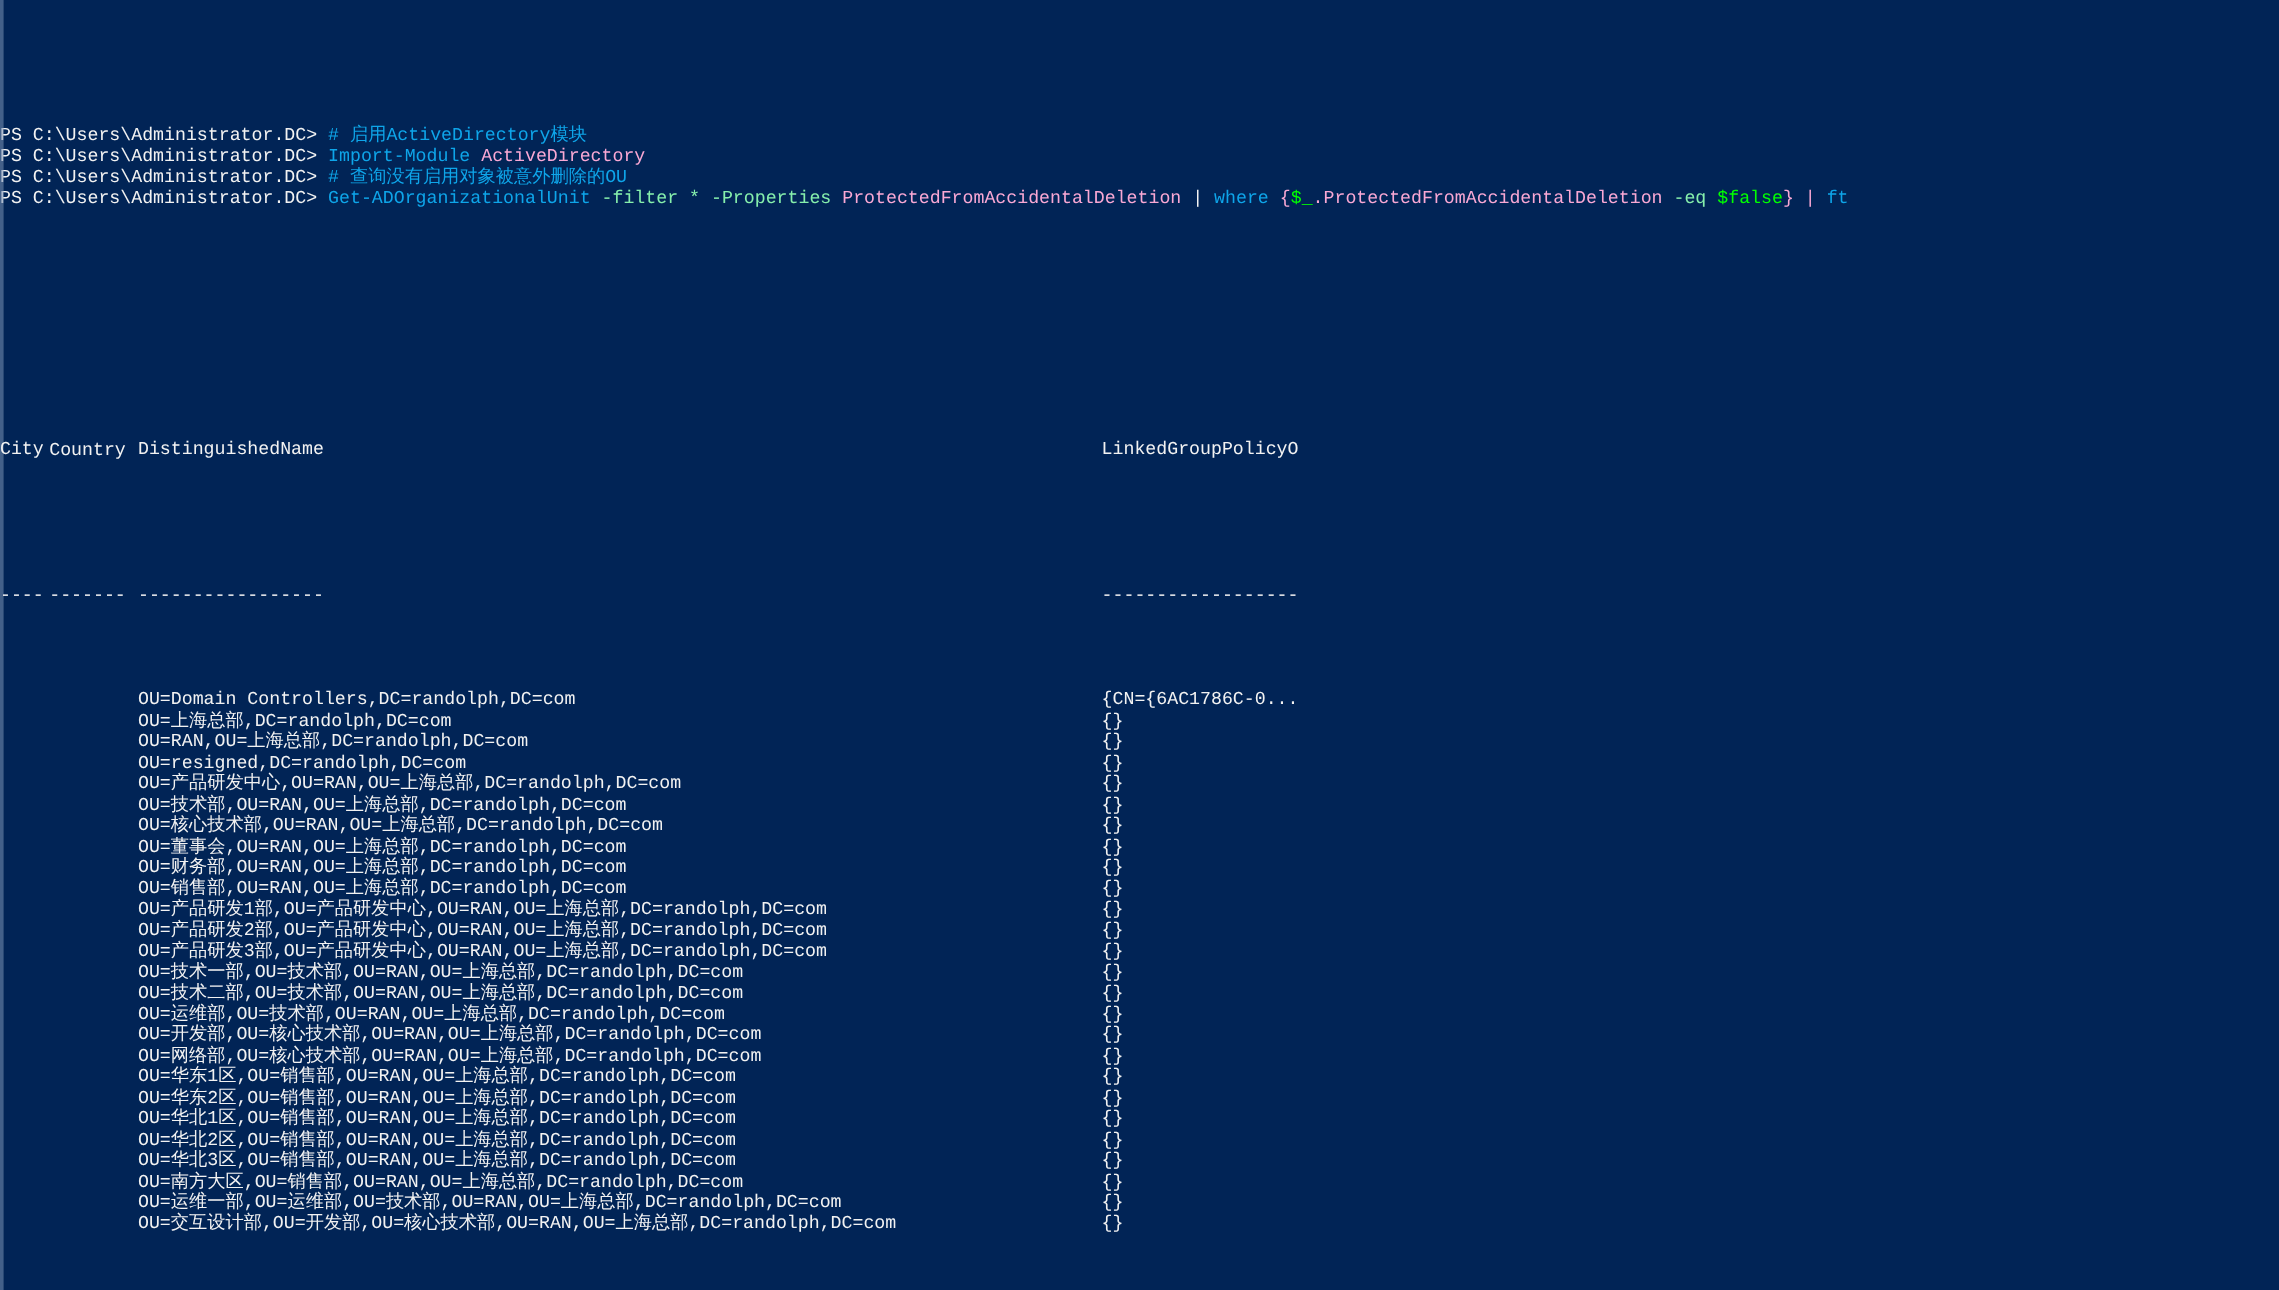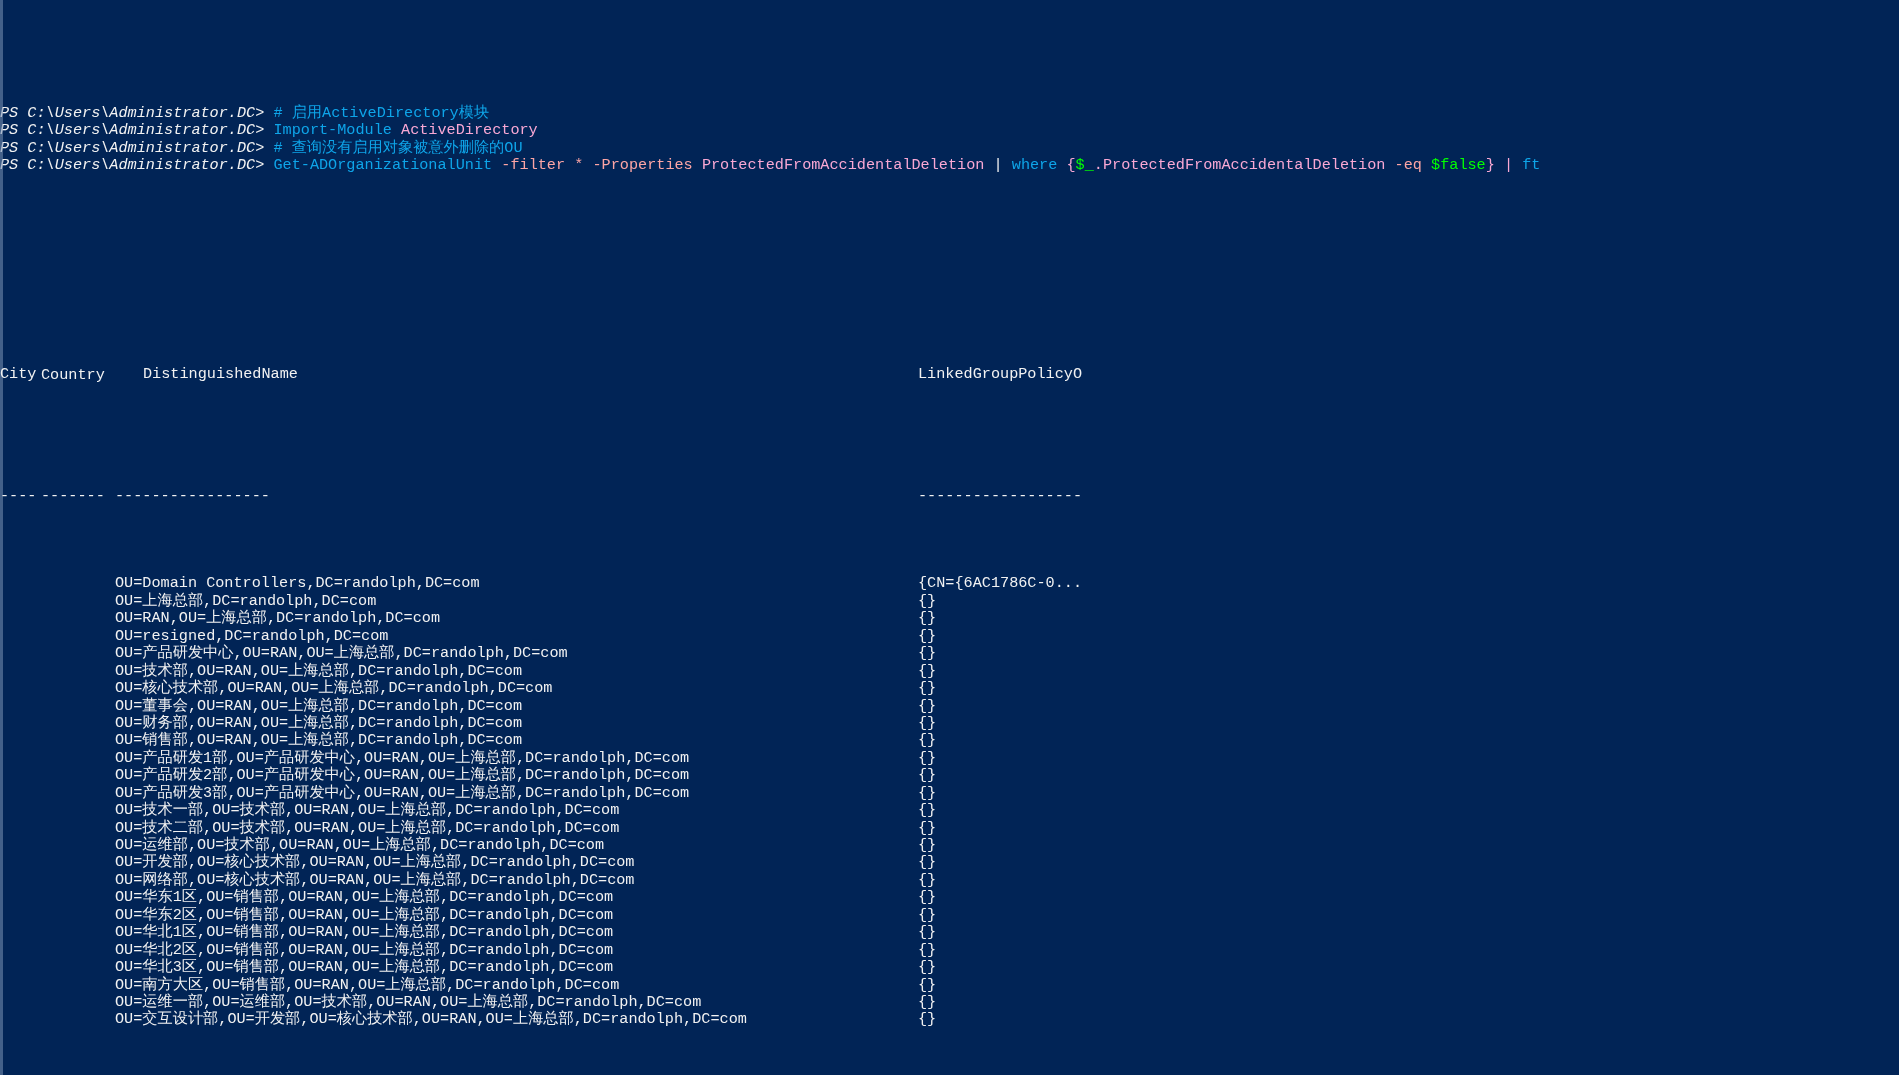--- a/index.html
+++ b/index.html
@@ -20,23 +20,23 @@
     color: #f2f2f2;
     letter-spacing: 0px;
     white-space: pre;
   }
   .line {
     height: 17.44px;
     white-space: pre;
     overflow: visible;
   }
   
-  .prompt   { color: #f2f2f2; font-style: italic; }
+  .prompt   { color: #f2f2f2; }
   .cmdlet   { color: #0ea5e9; }
-  .param    { color: #fca5a5; text-align: center; }
+  .param    { color: #86efac; text-align: center; }
   .comment  { color: #0ea5e9; }
   .var      { color: #00ff00; }
   .plain    { color: #f9a8d4; }
   .pipe     { color: #f2f2f2; }
   .hdr      { color: #f2f2f2; }
   .data     { color: #f2f2f2; }
 
   
   .tblock { position: relative; }
   .trow { position: relative; height: 17.44px; padding-left: 19px; }
@@ -48,21 +48,21 @@
     text-align: right;
   }
   .col-gp {
     position: absolute;
     left: 918px;
     top: 0;
     white-space: pre;
   }
   .hdr-city { position: absolute; left: 0px;  top: 0; }
   .hdr-ctry { position: absolute; left: 41px; top: 1px; }
-  .hdr-dn   { position: absolute; left: 115px;top: 0; margin-left: 28px; }
+  .hdr-dn   { position: absolute; left: 115px;top: 0; }
   .hdr-gp1  { position: absolute; left: 918px;top: 0; }
   .hdr-gp2  { position: absolute; left: 918px;top: 0; }
   .sep-city { position: absolute; left: 0px;  top: 0; }
   .sep-ctry { position: absolute; left: 41px; top: 0; }
   .sep-dn   { position: absolute; left: 115px;top: 0; }
   .sep-gp   { position: absolute; left: 918px;top: 0; }
 
   
   .gutter {
     position: absolute;

